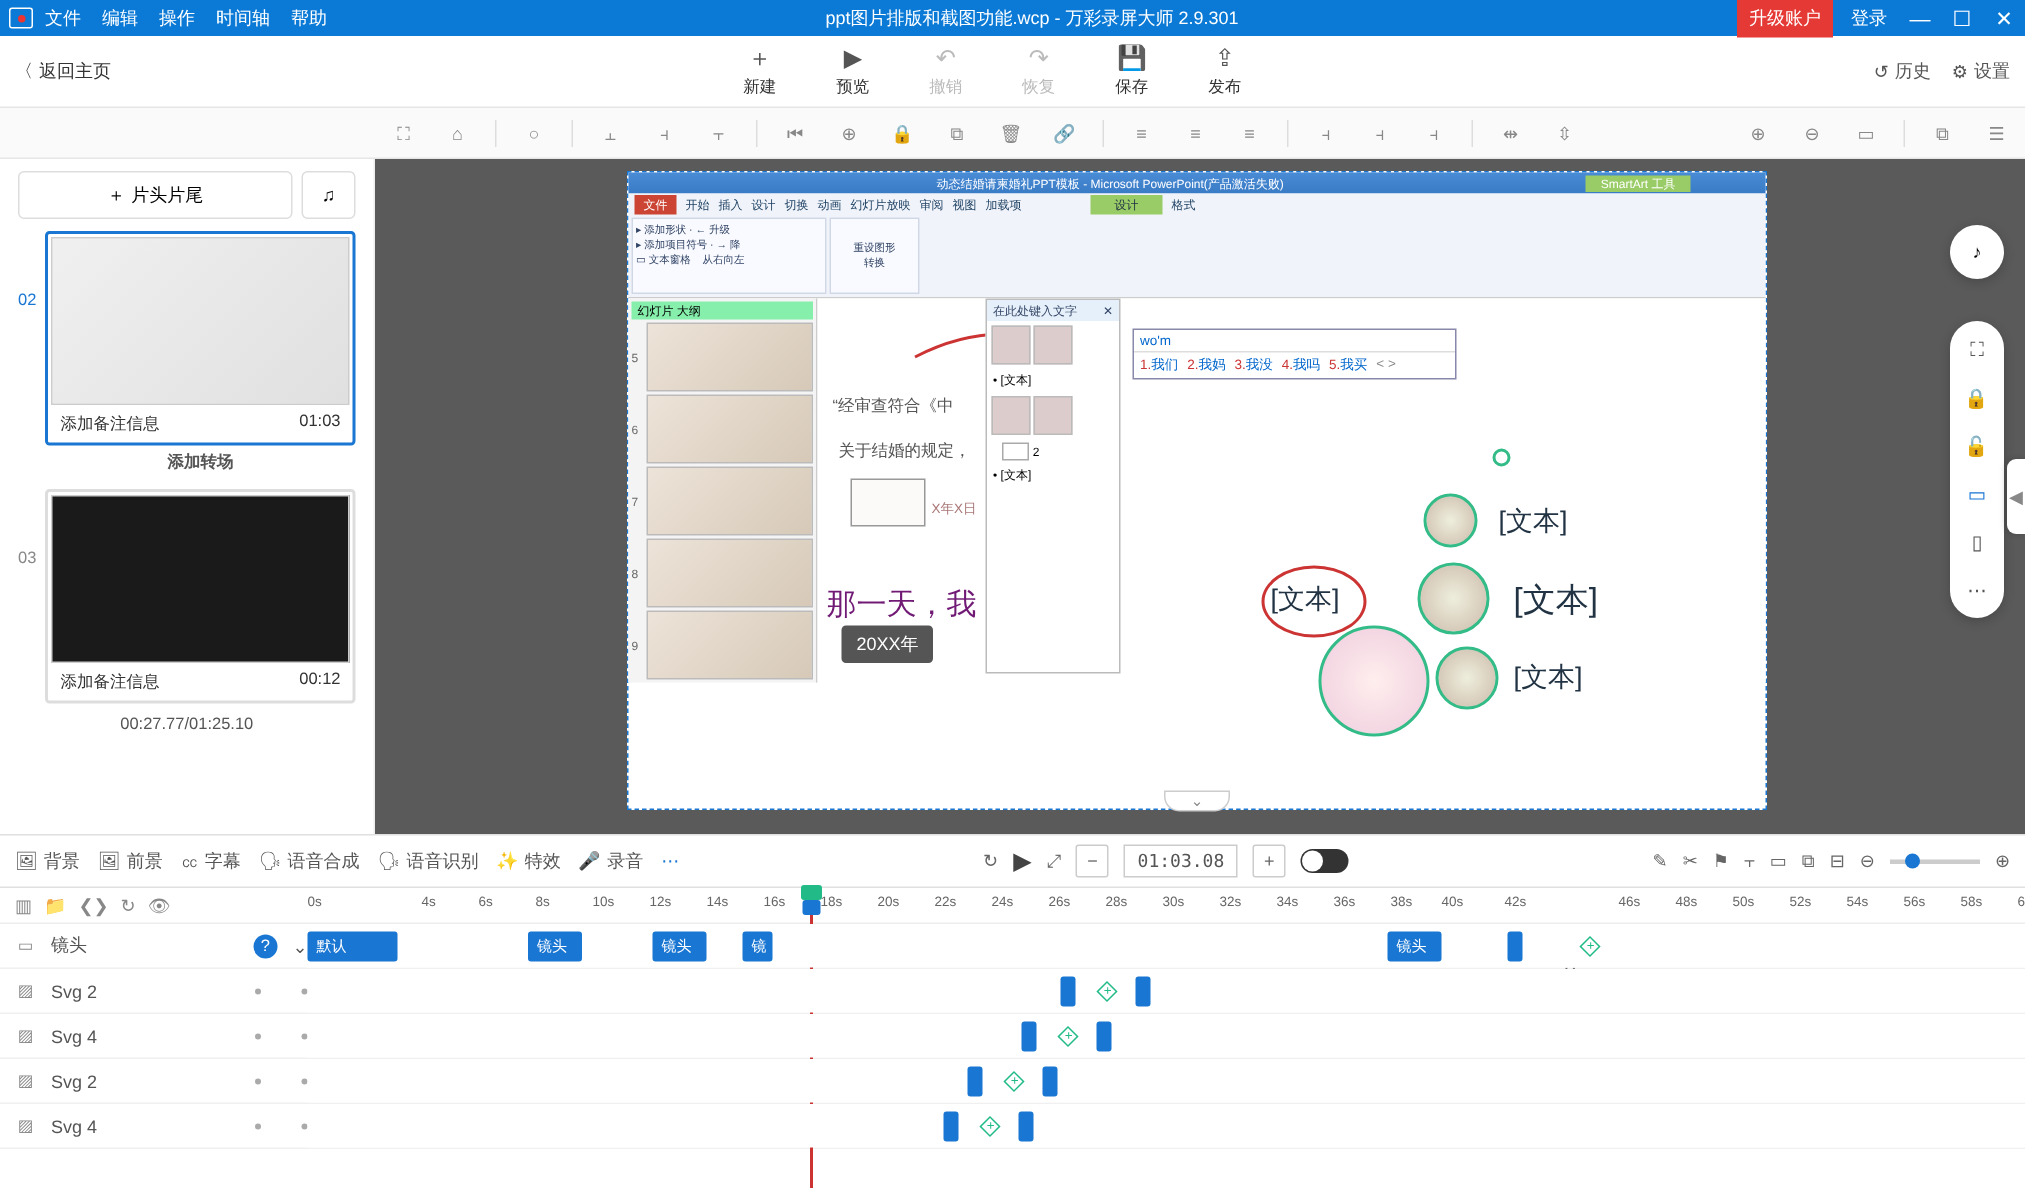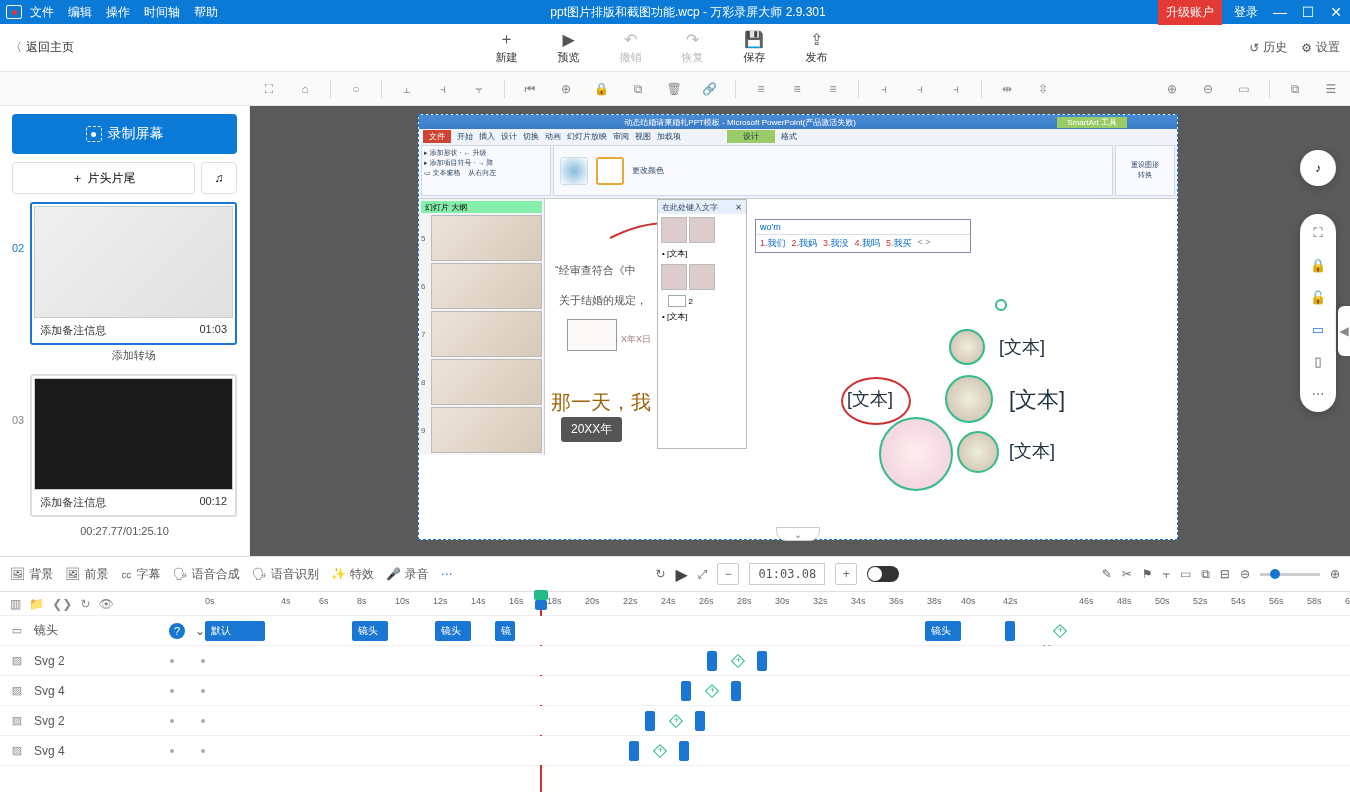--- a/index.html
+++ b/index.html
@@ -45,21 +45,21 @@
 
 .slidecard { border: 2px solid #1976d2; border-radius: 3px; padding: 2px; background: #fff; }
 .slidecard.unsel { border-color: #ddd; }
 .scenerow { display: flex; gap: 6px; align-items: flex-start; }
 .scenenum { color: #1976d2; font-size: 11px; padding-top: 40px; }
 .scenenum.g { color: #888; }
 .thumbwrap { flex: 1; }
 .thumb { width: 100%; height: 112px; background: linear-gradient(135deg,#f0f0f0,#e0e0e0); border: 1px solid #ccc; margin-bottom: 2px; }
 .thumb.dark { background: #1a1a1a; }
 .caprow { display: flex; justify-content: space-between; padding: 3px 6px; font-size: 11px; color: #333; }
-.addtrans { text-align: center; font-size: 11px; color: #555; padding: 3px 0; }
+.addtrans { text-align: center; font-size: 11px; color: #555; padding: 3px 0; font-weight: bold; }
 .timelabel { text-align: center; color: #555; font-size: 11px; }
 
 .canvas { flex: 1; background: #5a5a5a; position: relative; overflow: hidden; }
 .pptwin { position: absolute; left: 168px; top: 8px; width: 760px; height: 426px; background: #fff; border: 1px dashed #1976d2; }
 .ppt-title { height: 14px; background: linear-gradient(#4a8bd6,#3a7bc6); font-size: 8px; color: #fff; display: flex; align-items: center; padding-left: 10px; }
 .ppt-ribbon { height: 70px; background: #f0f4fa; border-bottom: 1px solid #ccc; display: flex; flex-direction: column; }
 .ppt-tabs { height: 14px; display: flex; gap: 6px; padding-left: 4px; font-size: 8px; align-items: center; }
 .ppt-tabs span { color: #246; }
 .ppt-tabs .file { background: #c43; color: #fff; padding: 1px 6px; }
 .ppt-tabs .smart { background: #9c6; color: #234; padding: 1px 16px; margin-left: 40px; }
@@ -219,24 +219,20 @@
   <div class="ticon">⊕</div>
   <div class="ticon">⊖</div>
   <div class="ticon">▭</div>
   <div class="sep"></div>
   <div class="ticon">⧉</div>
   <div class="ticon">☰</div>
 </div>
 
 <div class="main">
   <div class="sidebar">
-    <div class="recbtn">
-      <span class="ricon"></span>
-      <span>录制屏幕</span>
-    </div>
     <div class="toprow">
       <div class="headtail">
           <span>＋</span>
           <span>片头片尾</span>
         </div>
       <div class="musicbtn">
           <span>♫</span>
         </div>
     </div>
 
@@ -287,26 +283,20 @@
           <span>动画</span>
             <span>幻灯片放映</span>
           <span>审阅</span>
             <span>视图</span>
           <span>加载项</span>
           <span class="smart">设计</span>
           <span>格式</span>
         </div>
         <div style="flex:1;display:flex;gap:2px;padding:2px;">
           <div style="width:130px;background:#f8faff;border:1px solid #d0d8e6;font-size:7px;padding:2px;color:#346">▸ 添加形状 · ← 升级<br>▸ 添加项目符号 · → 降<br>▭ 文本窗格 &nbsp;&nbsp; 从右向左</div>
-          <div style="flex:1;background:#f8faff;border:1px solid #d0d8e6;display:flex;align-items:center;gap:8px;padding:0 6px">
-            <span style="width:28px;height:28px;border:1px solid #cde;border-radius:3px;display:inline-block;background:radial-gradient(#8bd,#fff)"></span>
-            <span style="width:28px;height:28px;border:2px solid #e8a838;border-radius:3px;display:inline-block;background:radial-gradient(#fff,#fff)"></span>
-            <span style="font-size:8px;color:#346">更改颜色</span>
-            <span style="flex:1"></span>
-          </div>
           <div style="width:60px;background:#f8faff;border:1px solid #d0d8e6;font-size:7px;text-align:center;color:#346;padding-top:14px">重设图形<br>转换</div>
         </div>
       </div>
       <div class="ppt-body">
         <div class="ppt-thumbs">
           <div class="ptab">幻灯片    大纲</div>
           <div class="pt-item">
               <span class="pn">5</span>
               <div class="pth"></div>
             </div>
@@ -329,21 +319,21 @@
         </div>
         <div class="ppt-slide">
           <svg class="arrow-curve">
               <path d="M5 25 Q 50 2 90 14" stroke="#c33" stroke-width="2" fill="none"></path>
               <path d="M82 8 L95 15 L80 20" stroke="#c33" stroke-width="2" fill="none"></path>
             </svg>
           <div style="position:absolute;left:10px;top:64px;font-size:11px;color:#555">“<span>经审查符合《中</span></div>
           <div style="position:absolute;left:14px;top:94px;font-size:11px;color:#555">关于结婚的规定，</div>
           <div style="position:absolute;left:22px;top:120px;width:50px;height:32px;border:1px solid #999;background:#fbfaf8"></div>
           <div style="position:absolute;left:76px;top:134px;font-size:9px;color:#a77">X年X日</div>
-          <div style="position:absolute;left:6px;top:190px;font-size:20px;color:#a16207">那一天，我</div>
+          <div style="position:absolute;left:6px;top:190px;font-size:20px;color:#701a75">那一天，我</div>
           <div style="position:absolute;left:16px;top:218px;background:#555;color:#fff;font-size:12px;padding:4px 10px;border-radius:3px">20XX年</div>
 
           <div class="txtpane">
             <div class="th">
                 <span>在此处键入文字</span>
                 <span style="flex:1"></span>
                 <span>✕</span>
               </div>
             <div style="display:flex;gap:2px;padding:3px">
                 <span style="width:26px;height:26px;background:#dcc;border:1px solid #bbb;display:inline-block"></span>

